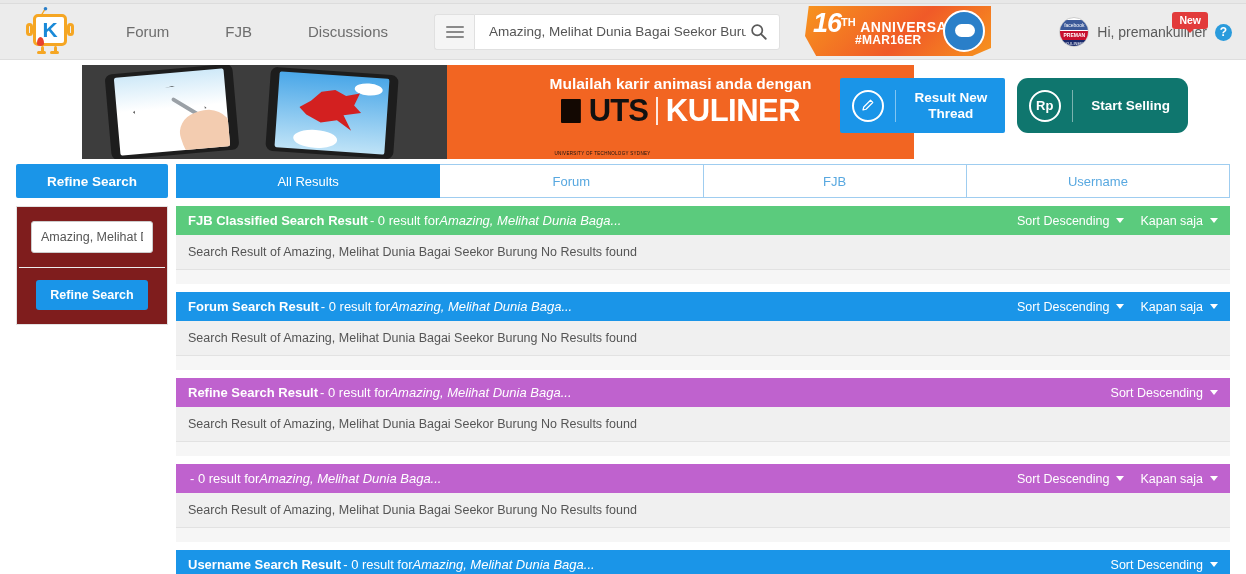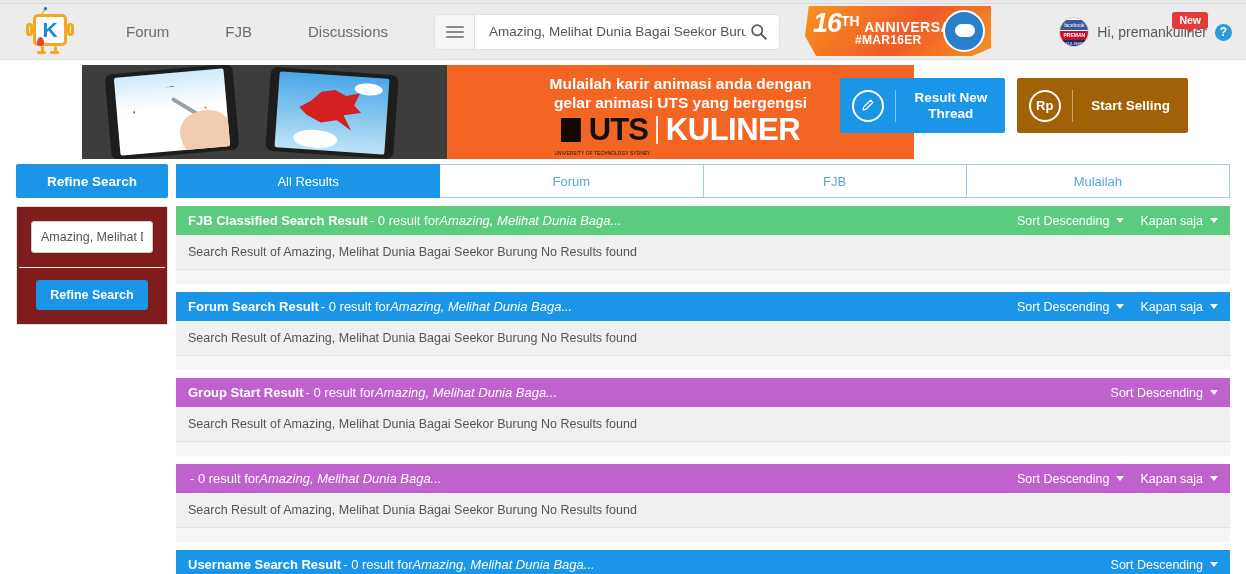--- a/index.html
+++ b/index.html
@@ -175,21 +175,21 @@
     line-height: 1;
     white-space: nowrap;
   }
   .anniv-16 {
     font-size: 27px;
     font-weight: bold;
     font-style: italic;
     letter-spacing: -1px;
   }
   .anniv-th {
-    font-size: 14px;
+    font-size: 11px;
     vertical-align: super;
     font-weight: bold;
   }
   .anniv-word {
     font-size: 14px;
     font-weight: bold;
     letter-spacing: 0.5px;
   }
   .anniv-tag {
     position: absolute;
@@ -425,21 +425,21 @@
   .cta {
     height: 55px;
     display: flex;
     align-items: center;
     color: #fff;
     cursor: pointer;
     border-radius: 2px;
     overflow: hidden;
   }
   .cta-blue { background: #1a95e8; }
-  .cta-green { background: #a16207; }
+  .cta-green { background: #0f766e; border-radius: 11px; }
   .cta-ico {
     width: 56px;
     display: flex;
     align-items: center;
     justify-content: center;
     border-right: 1px solid rgba(255,255,255,0.45);
   }
   .circ {
     width: 32px; height: 32px;
     border: 2px solid #fff;
@@ -669,21 +669,20 @@
       <div class="tablet t2">
         <div class="scr">
           <div class="cloud" style="right:6px;top:6px;width:28px;height:12px;"></div>
           <div class="cloud" style="left:18px;bottom:2px;width:44px;height:18px;"></div>
           <div class="bird-red"></div>
         </div>
       </div>
     </div>
     <div class="ad-right">
       <div class="ad-head">Mulailah karir animasi anda dengan</div>
-      <div class="ad-head">gelar animasi UTS yang bergengsi</div>
       <div class="ad-brand">
         <div class="uts-mark"></div>
         <div class="uts-word">UTS</div>
         <div class="uts-div"></div>
         <div class="insearch">KULINER</div>
       </div>
       <div class="uts-sub">UNIVERSITY OF TECHNOLOGY SYDNEY</div>
     </div>
   </div>
 
@@ -721,21 +720,21 @@
         <button class="side-btn">Refine Search</button>
       </div>
     </div>
 
     <div class="content">
 
       <div class="tabs">
         <div class="tab active">All Results</div>
         <div class="tab">Forum</div>
         <div class="tab">FJB</div>
-        <div class="tab">Mulailah</div>
+        <div class="tab">Username</div>
       </div>
 
       <div class="section">
         <div class="sec-head green">
           <span class="sec-title">FJB Classified Search Result</span>
           <span class="sec-meta"> - 0 result for </span>
           <span class="sec-q">Amazing, Melihat Dunia Baga...</span>
           <div class="sec-ctrls">
             <div class="ctrl">
               <span>Sort Descending</span>
@@ -766,21 +765,21 @@
               <span class="caret"></span>
             </div>
           </div>
         </div>
         <div class="sec-body">Search Result of Amazing, Melihat Dunia Bagai Seekor Burung No Results found</div>
         <div class="sec-foot"></div>
       </div>
 
       <div class="section">
         <div class="sec-head purple">
-          <span class="sec-title">Group Start Result</span>
+          <span class="sec-title">Refine Search Result</span>
           <span class="sec-meta"> - 0 result for </span>
           <span class="sec-q">Amazing, Melihat Dunia Baga...</span>
           <div class="sec-ctrls">
             <div class="ctrl">
               <span>Sort Descending</span>
               <span class="caret"></span>
             </div>
           </div>
         </div>
         <div class="sec-body">Search Result of Amazing, Melihat Dunia Bagai Seekor Burung No Results found</div>

